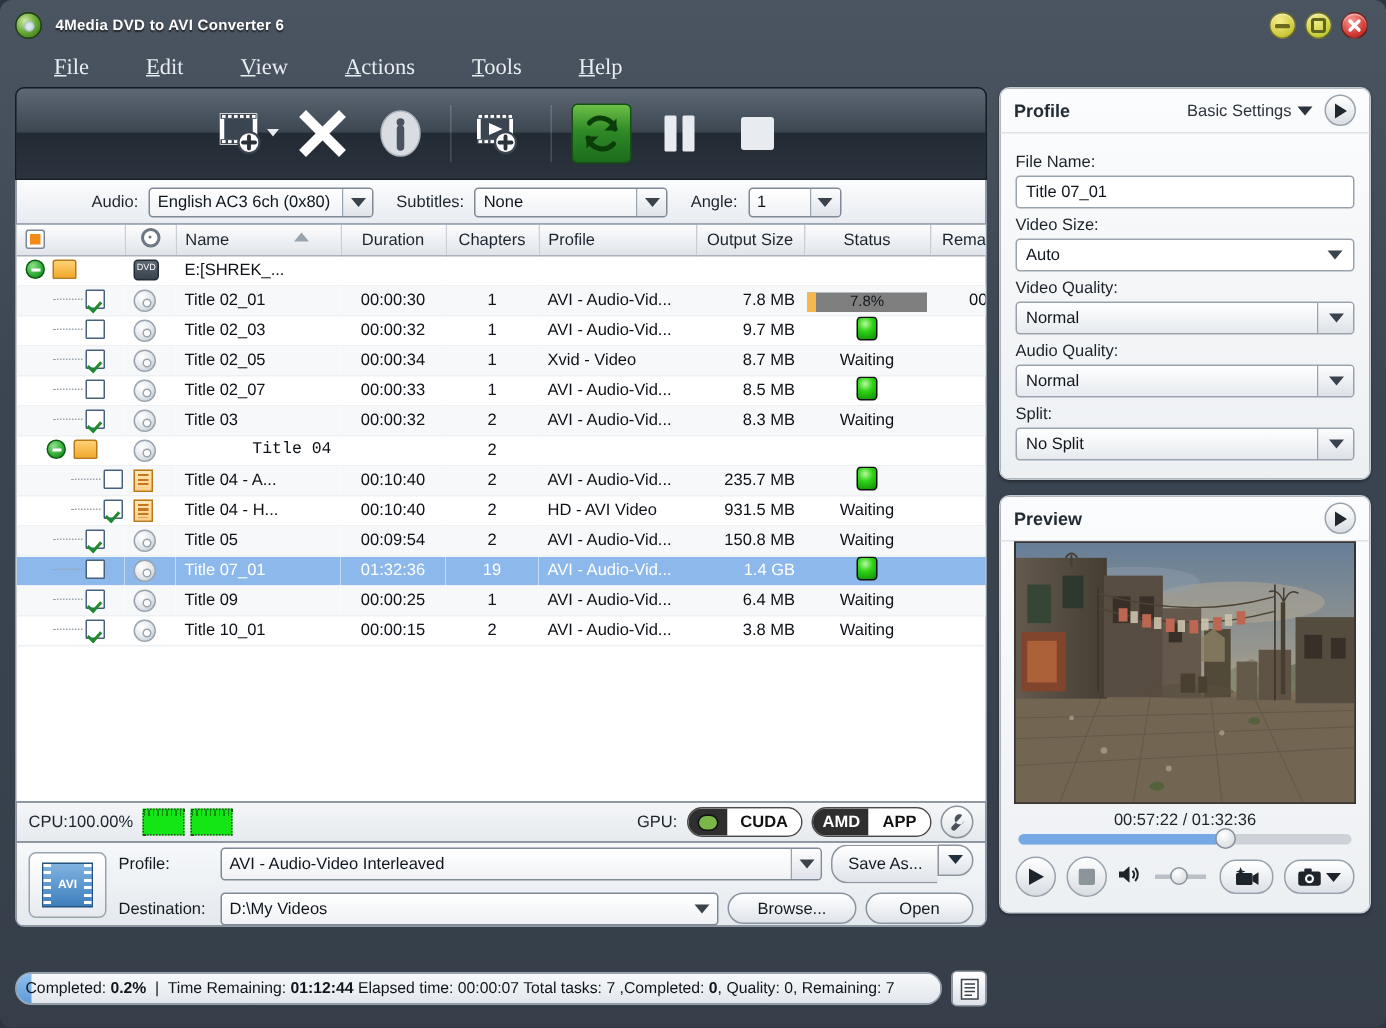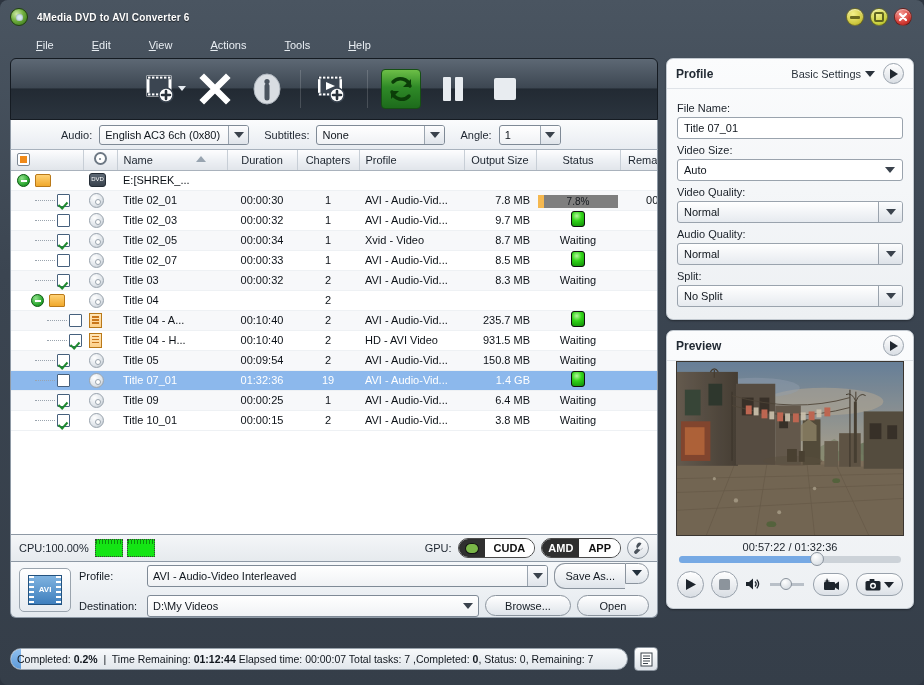--- a/index.html
+++ b/index.html
@@ -50,21 +50,21 @@
   .wbtn.max { background: radial-gradient(circle at 38% 30%, #f2ef8e, #c9d03c 65%, #9aa123); }
   .wbtn.close { background: radial-gradient(circle at 38% 30%, #f79b95, #d23a33 62%, #9c1c16); color:#fff; }
   .wbtn svg { display:block; }
 
   
   .menubar {
     position:absolute; left:0; top:34px; width:924px; height:22px;
     display:flex; align-items:center; padding-left: 18px; gap: 2px;
   }
   .menu-item {
-    color:#e8edf2; font-size:11px; padding: 2px 18px; border-radius:3px;
+    color:#e8edf2; font-size:15px; padding: 2px 18px; border-radius:3px;font-family:Liberation Serif, serif;
   }
   .menu-item u { text-decoration: underline; }
 
   
   .left-panel {
     position:absolute; left:10px; top:58px; width:648px; height:580px;
   }
   .toolbar {
     height: 62px;
     background: linear-gradient(180deg,#5d6874 0%,#3d4752 48%,#222a33 50%, #2b343e 100%);
@@ -607,21 +607,21 @@
               <td style="text-align: center;">00:00:32</td>
               <td style="text-align: center;">2</td>
               <td style="text-align: left;">AVI - Audio-Vid...</td>
               <td style="text-align: right;">8.3 MB</td>
               <td style="text-align: center;">Waiting</td>
               <td style="text-align: center;"></td>
             </tr>
             <tr>
               <td><span style="padding-left:14px"></span><span class="expander"></span><span class="folder" style="margin-left:5px"></span></td>
               <td><span class="disc-sm"></span></td>
-              <td style="text-align: left;">Title 04</td>
+              <td style="text-align: right; font-family: Liberation Mono, monospace;">Title 04</td>
               <td style="text-align: center;"></td>
               <td style="text-align: center;">2</td>
               <td style="text-align: left;"></td>
               <td style="text-align: right;"></td>
               <td style="text-align: center;"></td>
               <td style="text-align: center;"></td>
             </tr>
             <tr class="alt">
               <td><span style="padding-left:30px"></span><span class="tree-line"></span><span class="chkbox"></span></td>
               <td><span class="doc-sm"></span></td>
@@ -761,21 +761,21 @@
         <b>0.2%</b>
         &nbsp;|&nbsp;
         <span>Time Remaining:</span>
         <b>01:12:44</b>
         <span>Elapsed time:</span>
         <span>00:00:07</span>
         <span>Total tasks:</span>
         <span>7</span>
         <span>,Completed:</span>
         <b>0</b>,
-        <span>Status:</span>
+        <span>Quality:</span>
         <span>0</span>,
         <span>Remaining:</span>
         <span>7</span>
       </span>
     </div>
     <div class="log-btn">
       <svg width="13" height="15" viewBox="0 0 13 15">
         <rect x="1" y="1" width="11" height="13" fill="#fff" stroke="#3c444d"></rect>
         <path d="M3,4 H10 M3,6.5 H10 M3,9 H10 M3,11.5 H8" stroke="#3c444d" stroke-width="1"></path>
       </svg>

